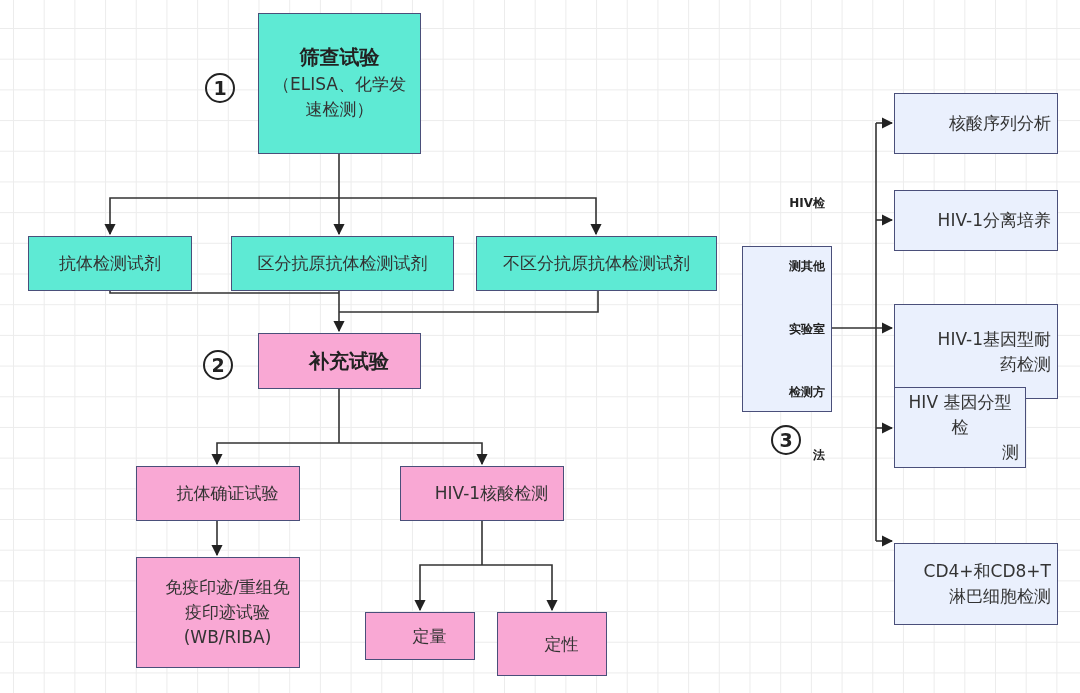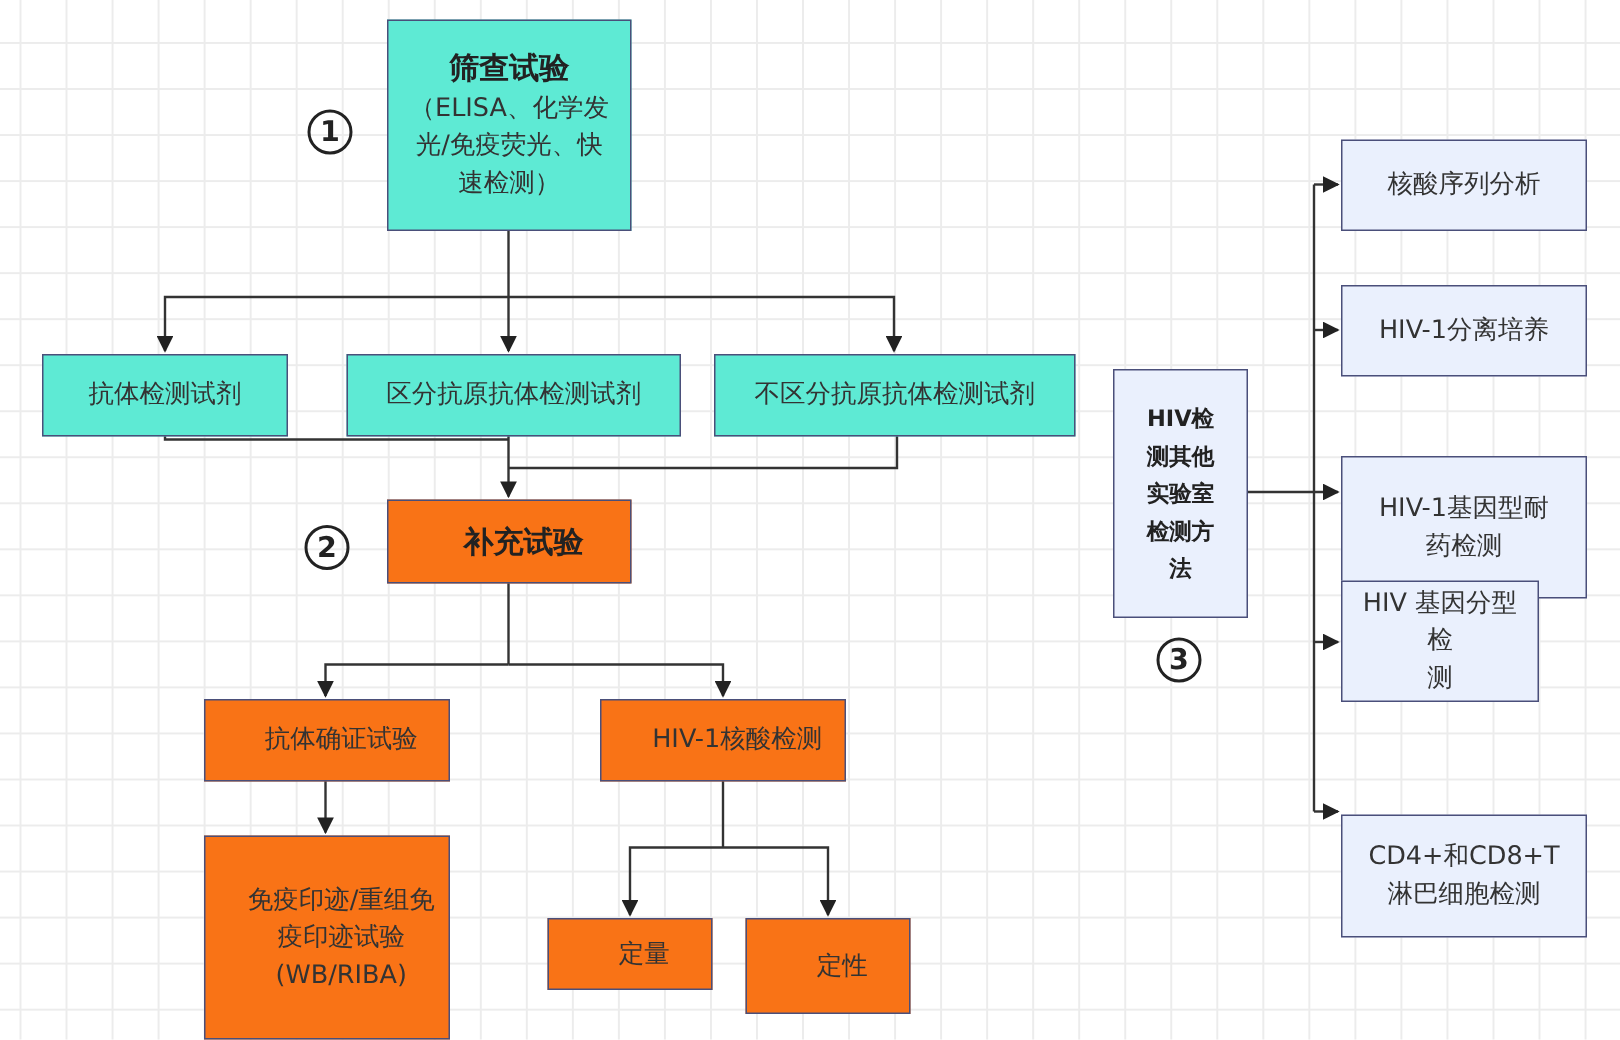--- a/index.html
+++ b/index.html
@@ -16,22 +16,22 @@
   }
   #connectors { position: absolute; left: 0; top: 0; width: 1080px; height: 693px; pointer-events: none; }
   .node {
     position: absolute; box-sizing: border-box;
     border: 1.5px solid #4a4f7a;
     display: flex; align-items: center; justify-content: center; flex-direction: column;
     text-align: center; font-size: 17px; line-height: 25px; color: #333;
     padding: 0 6px;
   }
   .blue { background: #5eead4; }
-  .blue2 { background: #eaf0fd; }
-  .pink { background: #f97316; padding-left: 25px; }
+  .blue2 { background: #eaf0fd; align-items: flex-end; }
+  .pink { background: #f9a8d4; padding-left: 25px; }
   .title-bold { font-weight: bold; font-size: 20px; color: #222; }
   .marker {
     position: absolute; width: 30px; height: 30px; border-radius: 50%;
     border: 2.5px solid #222; box-sizing: border-box;
     display: flex; align-items: center; justify-content: center;
     font-weight: bold; font-size: 19px; color: #222;
     font-family: "DejaVu Sans", sans-serif;
   }
 </style>
 </head>
@@ -72,21 +72,20 @@
   </g>
 </svg>
 
 <div class="marker" style="left:205px;top:73px;">1</div>
 <div class="marker" style="left:203px;top:350px;">2</div>
 <div class="marker" style="left:771px;top:425px;">3</div>
 
 <div class="node blue" style="left:258px;top:13px;width:163px;height:141px;">
   <div class="title-bold" style="margin-bottom:2px;">筛查试验</div>
   <div>（ELISA、化学发</div>
-  <div>光/免疫荧光、快</div>
   <div>速检测）</div>
 </div>
 
 <div class="node blue" style="left:28px;top:236px;width:164px;height:55px;">
   <span>抗体检测试剂</span>
 </div>
 <div class="node blue" style="left:231px;top:236px;width:223px;height:55px;">
   <span>区分抗原抗体检测试剂</span>
 </div>
 <div class="node blue" style="left:476px;top:236px;width:241px;height:55px;">
@@ -97,34 +96,34 @@
   <span class="title-bold">补充试验</span>
 </div>
 
 <div class="node pink" style="left:136px;top:466px;width:164px;height:55px;">
   <span>抗体确证试验</span>
 </div>
 <div class="node pink" style="left:400px;top:466px;width:164px;height:55px;">
   <span>HIV-1核酸检测</span>
 </div>
 
-<div class="node pink" style="left:136px;top:557px;width:164px;height:136px;">
+<div class="node pink" style="left:136px;top:557px;width:164px;height:111px;">
   <div>免疫印迹/重组免</div>
   <div>疫印迹试验</div>
   <div>(WB/RIBA)</div>
 </div>
 
 <div class="node pink" style="left:365px;top:612px;width:110px;height:48px;">
   <span>定量</span>
 </div>
 <div class="node pink" style="left:497px;top:612px;width:110px;height:64px;">
   <span>定性</span>
 </div>
 
-<div class="node blue2" style="left:742px;top:246px;width:90px;height:166px;font-weight:bold;font-size:15px;line-height:25px;color:#222;">
+<div class="node blue2" style="left:742px;top:246px;width:90px;height:166px;font-weight:bold;font-size:12px;line-height:25px;color:#222;gap:38px;">
   <div>HIV检</div>
   <div>测其他</div>
   <div>实验室</div>
   <div>检测方</div>
   <div>法</div>
 </div>
 
 <div class="node blue2" style="left:894px;top:93px;width:164px;height:61px;">
   <div>核酸序列分析</div>
 </div>

